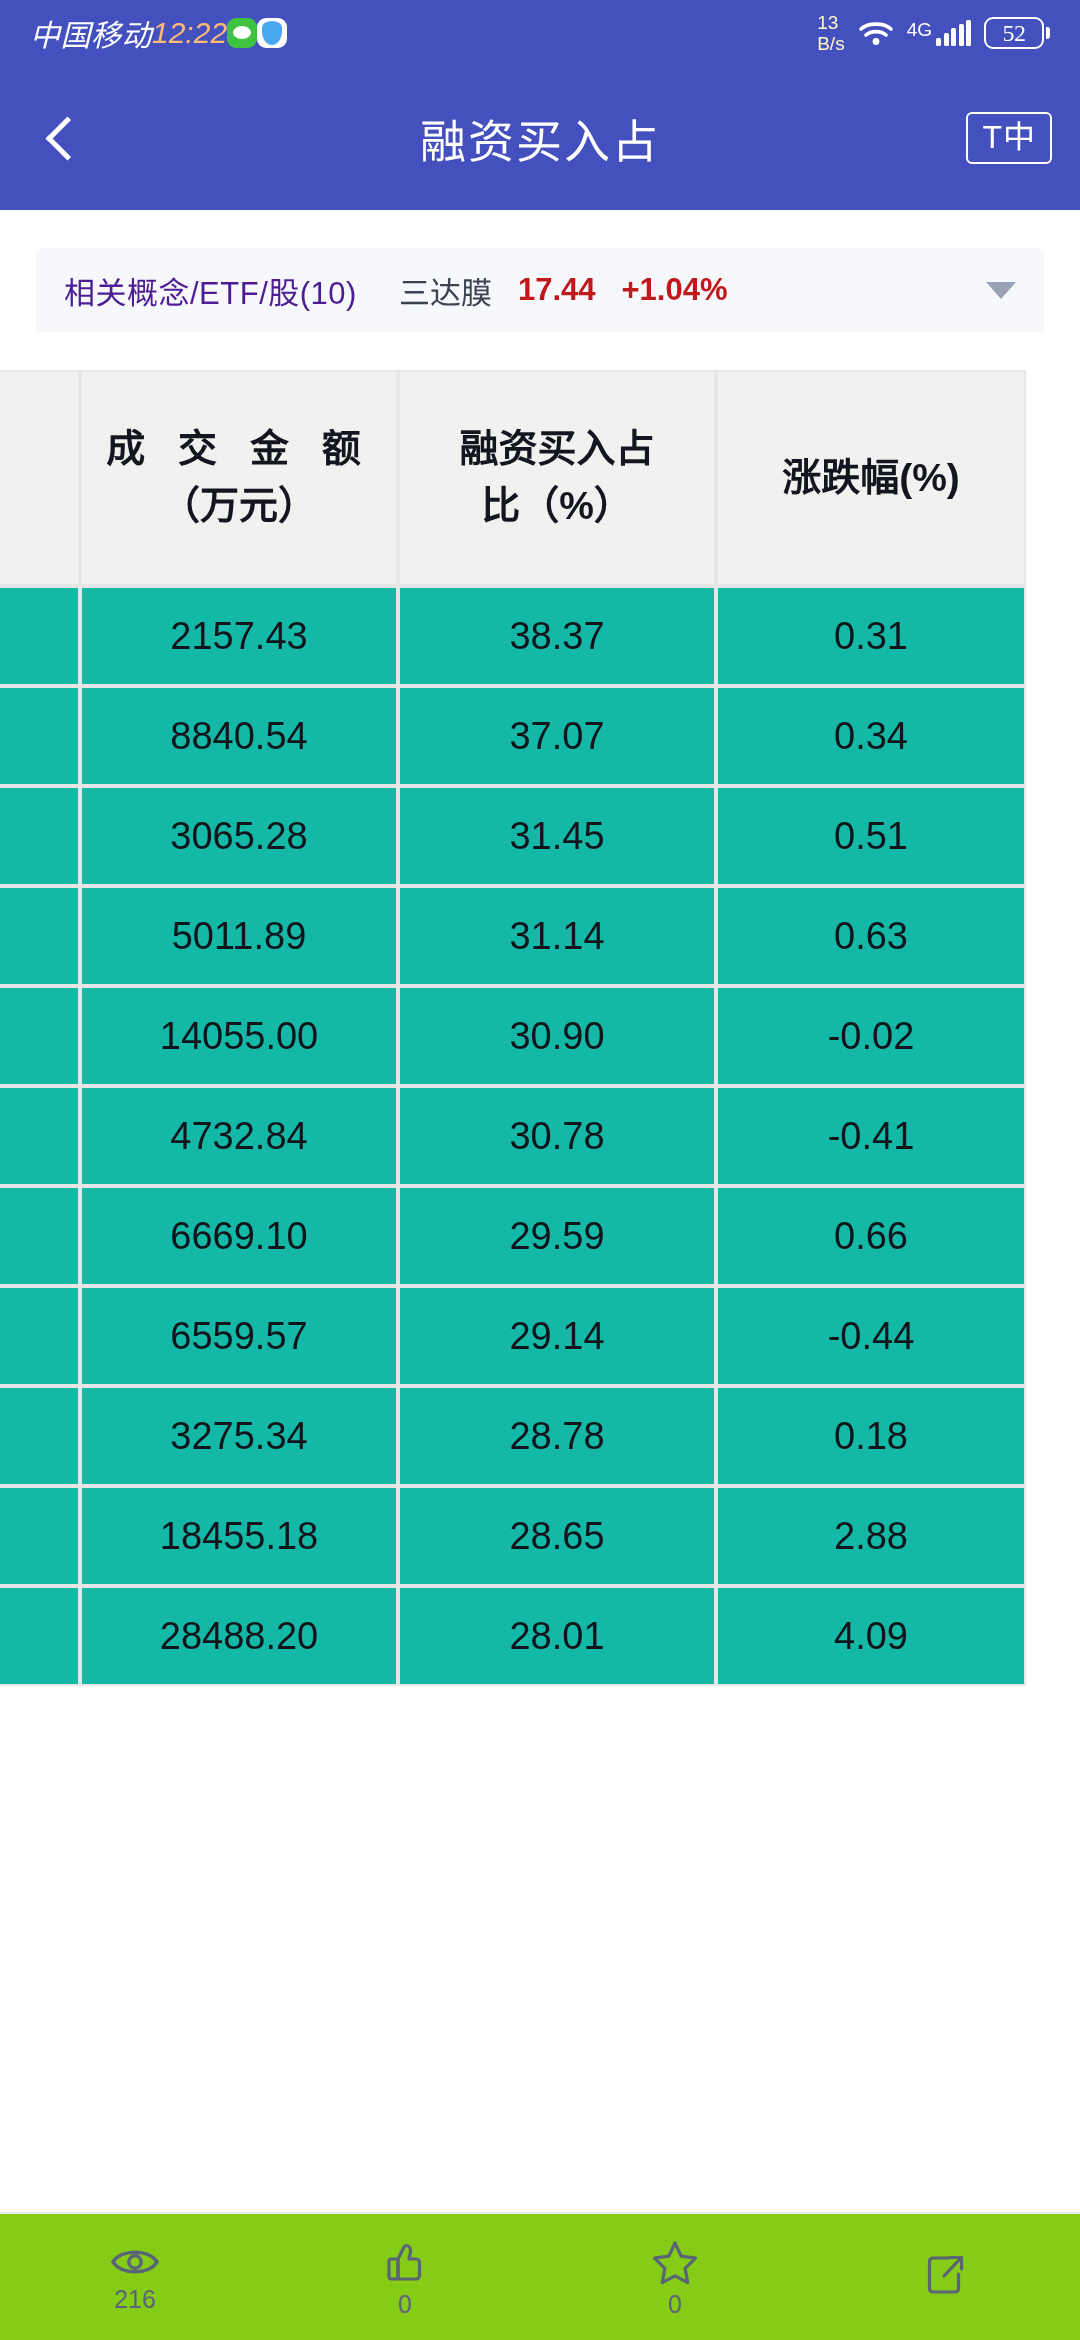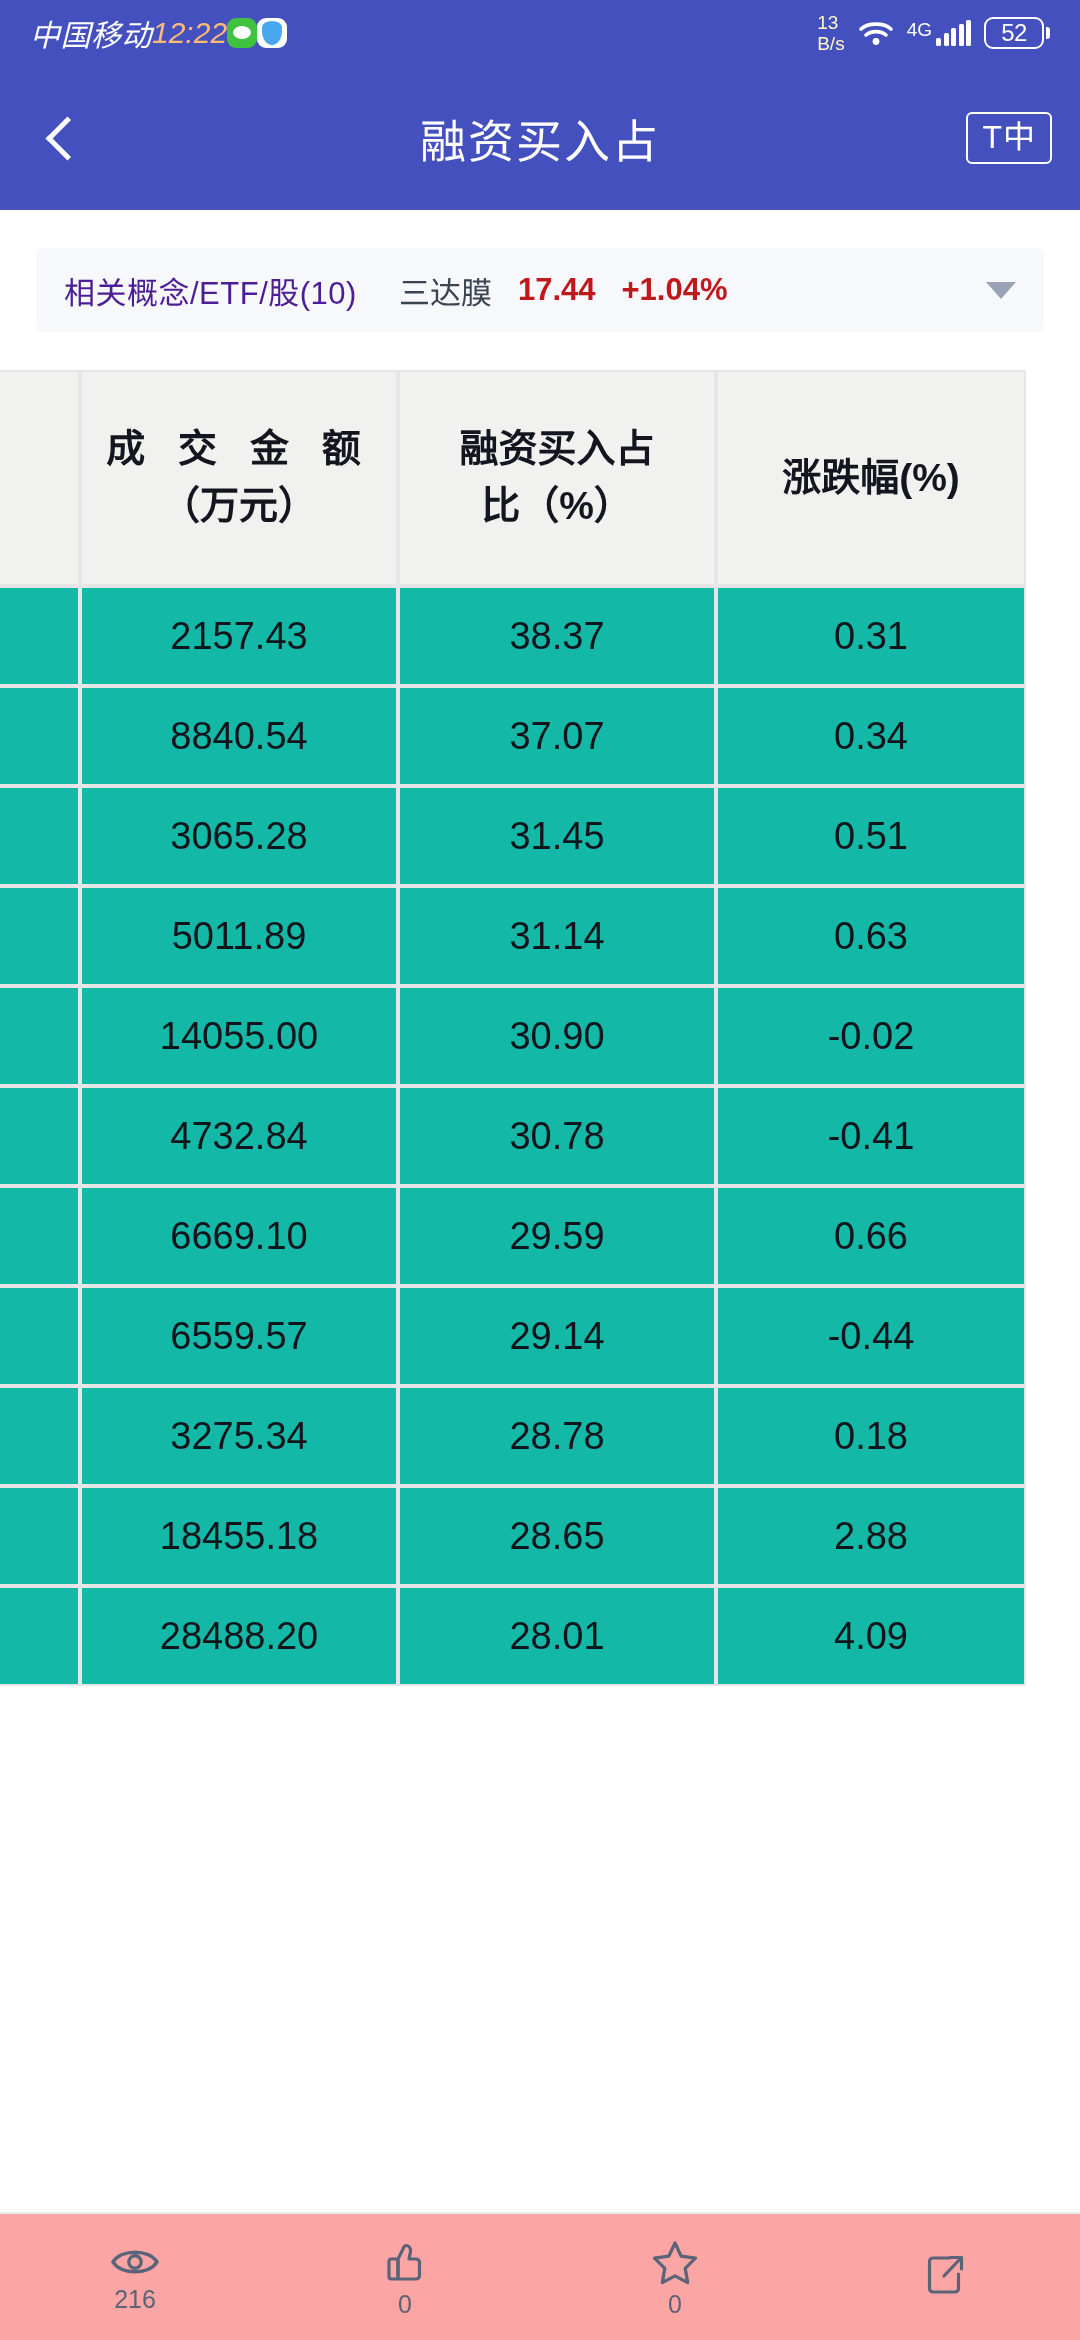--- a/index.html
+++ b/index.html
@@ -124,20 +124,21 @@
     border-radius: 9px;
     display: flex;
     align-items: center;
     justify-content: center;
     box-sizing: border-box;
   }
   .battery-level {
     font-size: 24px;
     color: #ffffff;
     letter-spacing: -0.5px;
+    font-family: Liberation Serif, serif;
   }
   .battery-cap {
     width: 4px;
     height: 12px;
     background: #ffffff;
     border-radius: 0 3px 3px 0;
     margin-left: 2px;
   }
 
   
@@ -291,21 +292,21 @@
   col.c-chg   { width: 310px; }
   .hdr-line { display: block; }
   .hdr-spaced { letter-spacing: 11px; }
 
   
   .bottom-bar {
     position: absolute;
     bottom: 0; left: 0;
     width: 1080px;
     height: 128px;
-    background: #fca5a5;
+    background: #84cc16;
     border-top: 2px solid #e9eaee;
     display: flex;
     align-items: center;
     box-sizing: border-box;
   }
   .action-item {
     flex: 1;
     display: flex;
     flex-direction: column;
     align-items: center;

